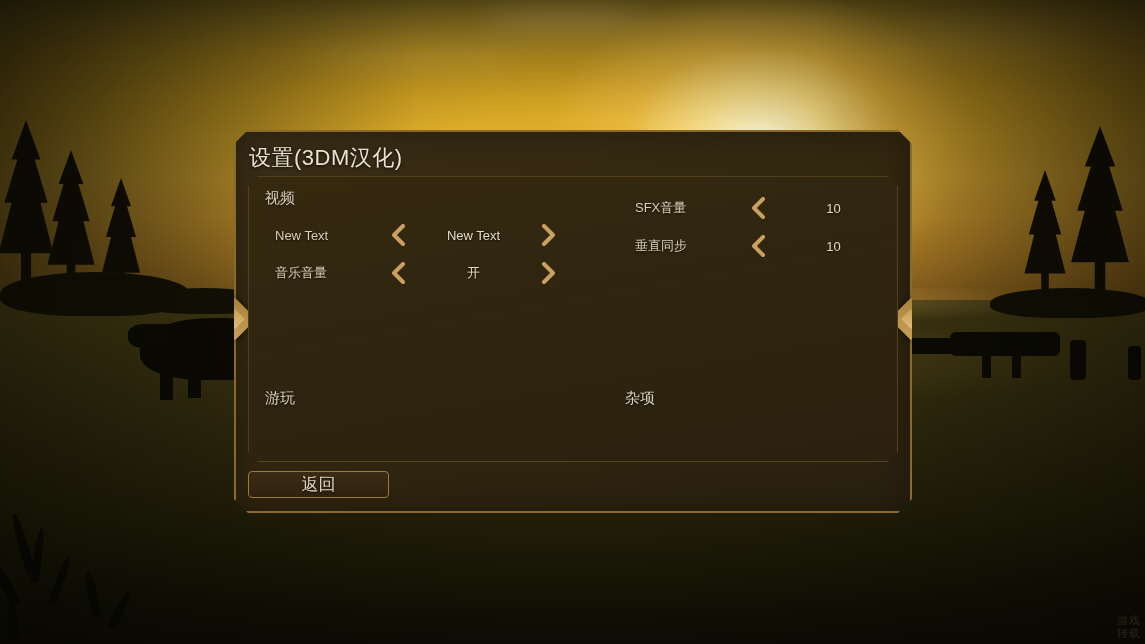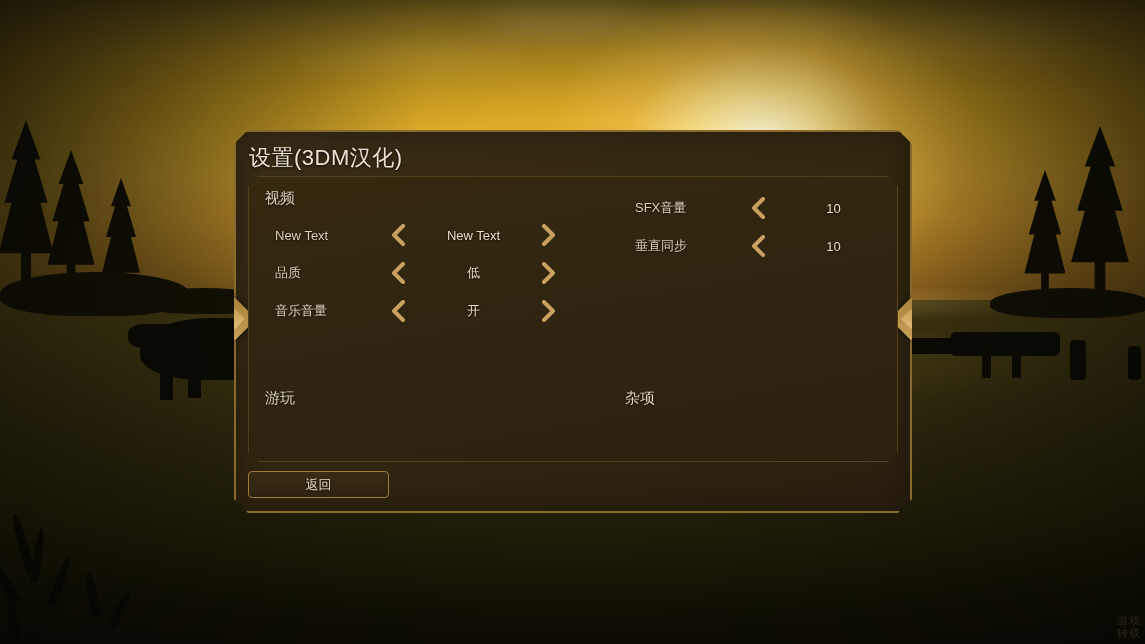--- a/index.html
+++ b/index.html
@@ -147,21 +147,21 @@
     text-shadow:0 1px 2px rgba(0,0,0,0.7);
     white-space:nowrap;
   }
 
   #back-button {
     position:absolute; left:12px; bottom:13px;
     width:141px; height:27px;
     background:linear-gradient(to bottom, #3a2c13, #2e2210);
     border:1px solid #9b7a3c; border-radius:4px;
     display:flex; align-items:center; justify-content:center;
-    font-size:13px; color:#e0d8c4; cursor:pointer;
+    font-size:17px; color:#e0d8c4; cursor:pointer;
     text-shadow:0 1px 2px rgba(0,0,0,0.8);
   }
 </style>
 </head>
 <body>
 
 <div id="scene">
   <div class="sky"></div>
   <div class="cloud" style="left:480px;top:8px;width:170px;height:26px;"></div>
   <div class="cloud" style="left:300px;top:46px;width:220px;height:20px;opacity:.7;"></div>
@@ -235,36 +235,20 @@
           </div>
           <div class="stepper-value">New Text</div>
           <div class="arrow">
             <svg width="18" height="22" viewBox="0 0 18 22">
                 <path d="M4 2 L13 11 L4 20" fill="none" stroke="#c9a060" stroke-width="4" stroke-linecap="round" stroke-linejoin="round"></path>
               </svg>
           </div>
         </div>
       </div>
 
-      <div class="setting-row">
-        <div class="row-label">品质</div>
-        <div class="stepper">
-          <div class="arrow">
-            <svg width="18" height="22" viewBox="0 0 18 22">
-                <path d="M14 2 L5 11 L14 20" fill="none" stroke="#c9a060" stroke-width="4" stroke-linecap="round" stroke-linejoin="round"></path>
-              </svg>
-          </div>
-          <div class="stepper-value">低</div>
-          <div class="arrow">
-            <svg width="18" height="22" viewBox="0 0 18 22">
-                <path d="M4 2 L13 11 L4 20" fill="none" stroke="#c9a060" stroke-width="4" stroke-linecap="round" stroke-linejoin="round"></path>
-              </svg>
-          </div>
-        </div>
-      </div>
 
       <div class="setting-row">
         <div class="row-label">音乐音量</div>
         <div class="stepper">
           <div class="arrow">
             <svg width="18" height="22" viewBox="0 0 18 22">
                 <path d="M14 2 L5 11 L14 20" fill="none" stroke="#c9a060" stroke-width="4" stroke-linecap="round" stroke-linejoin="round"></path>
               </svg>
           </div>
           <div class="stepper-value">开</div>

